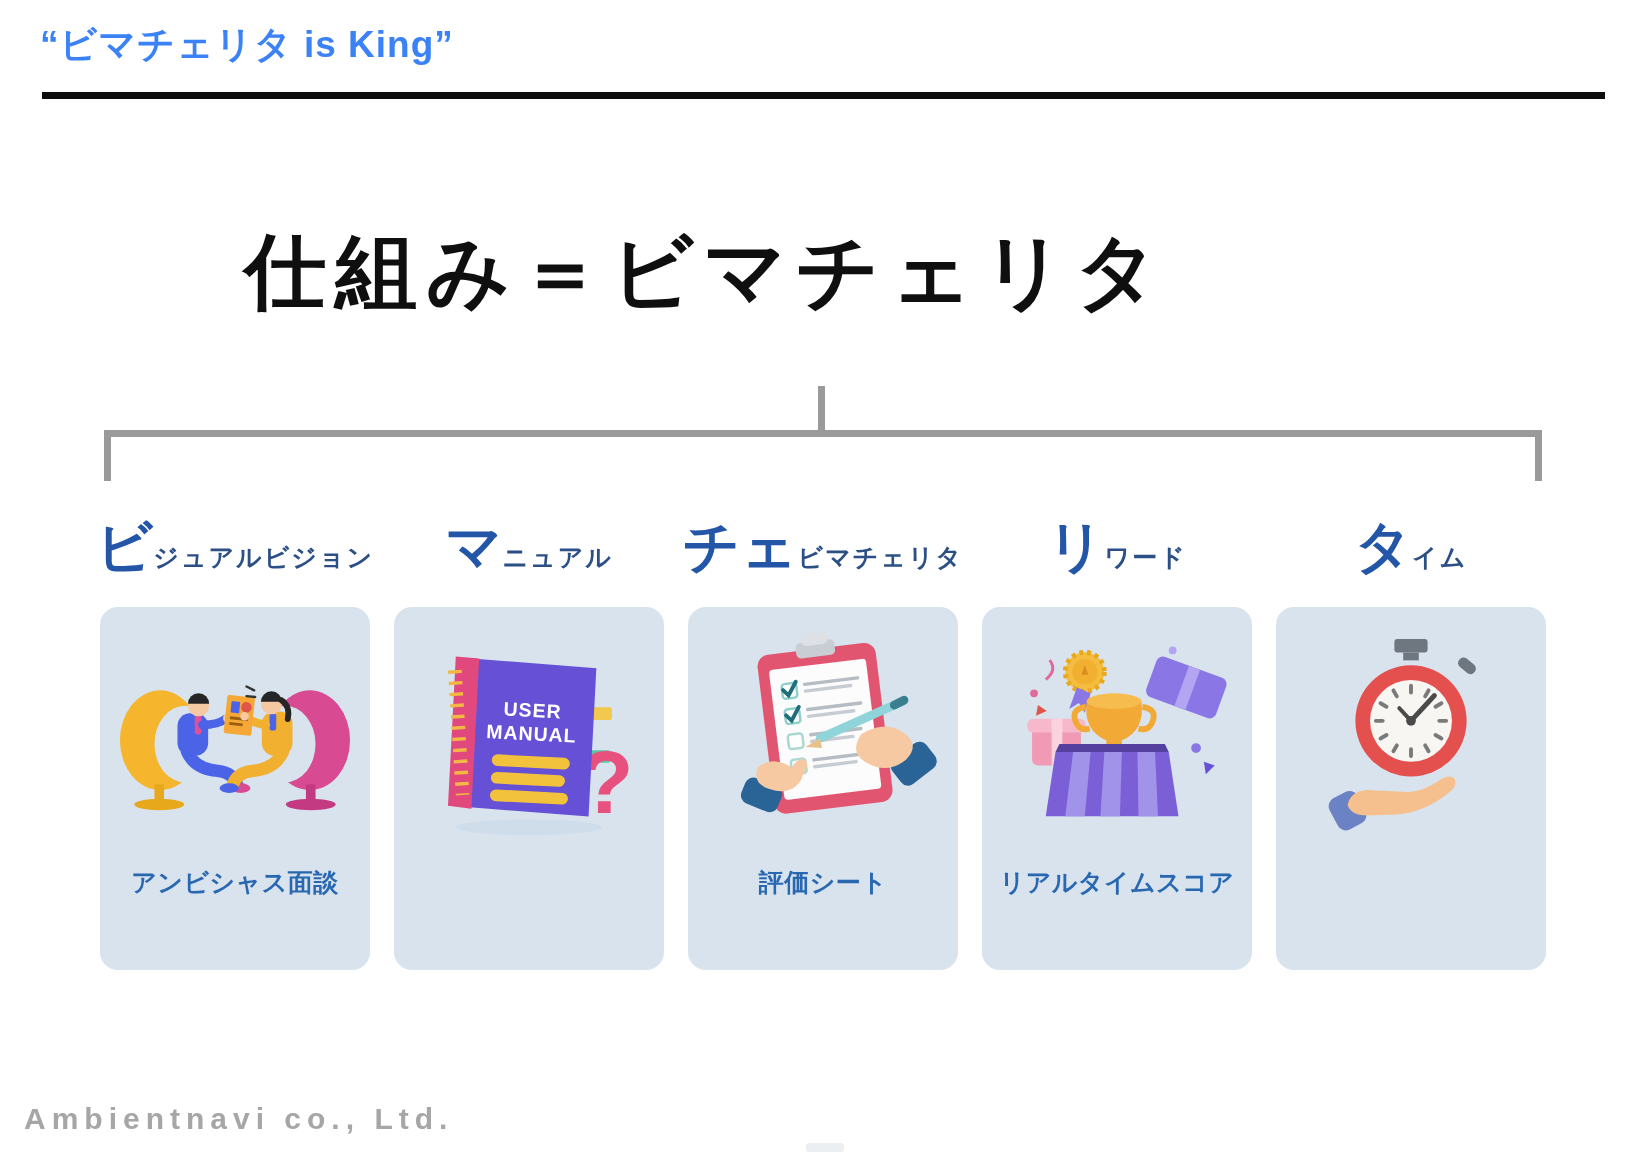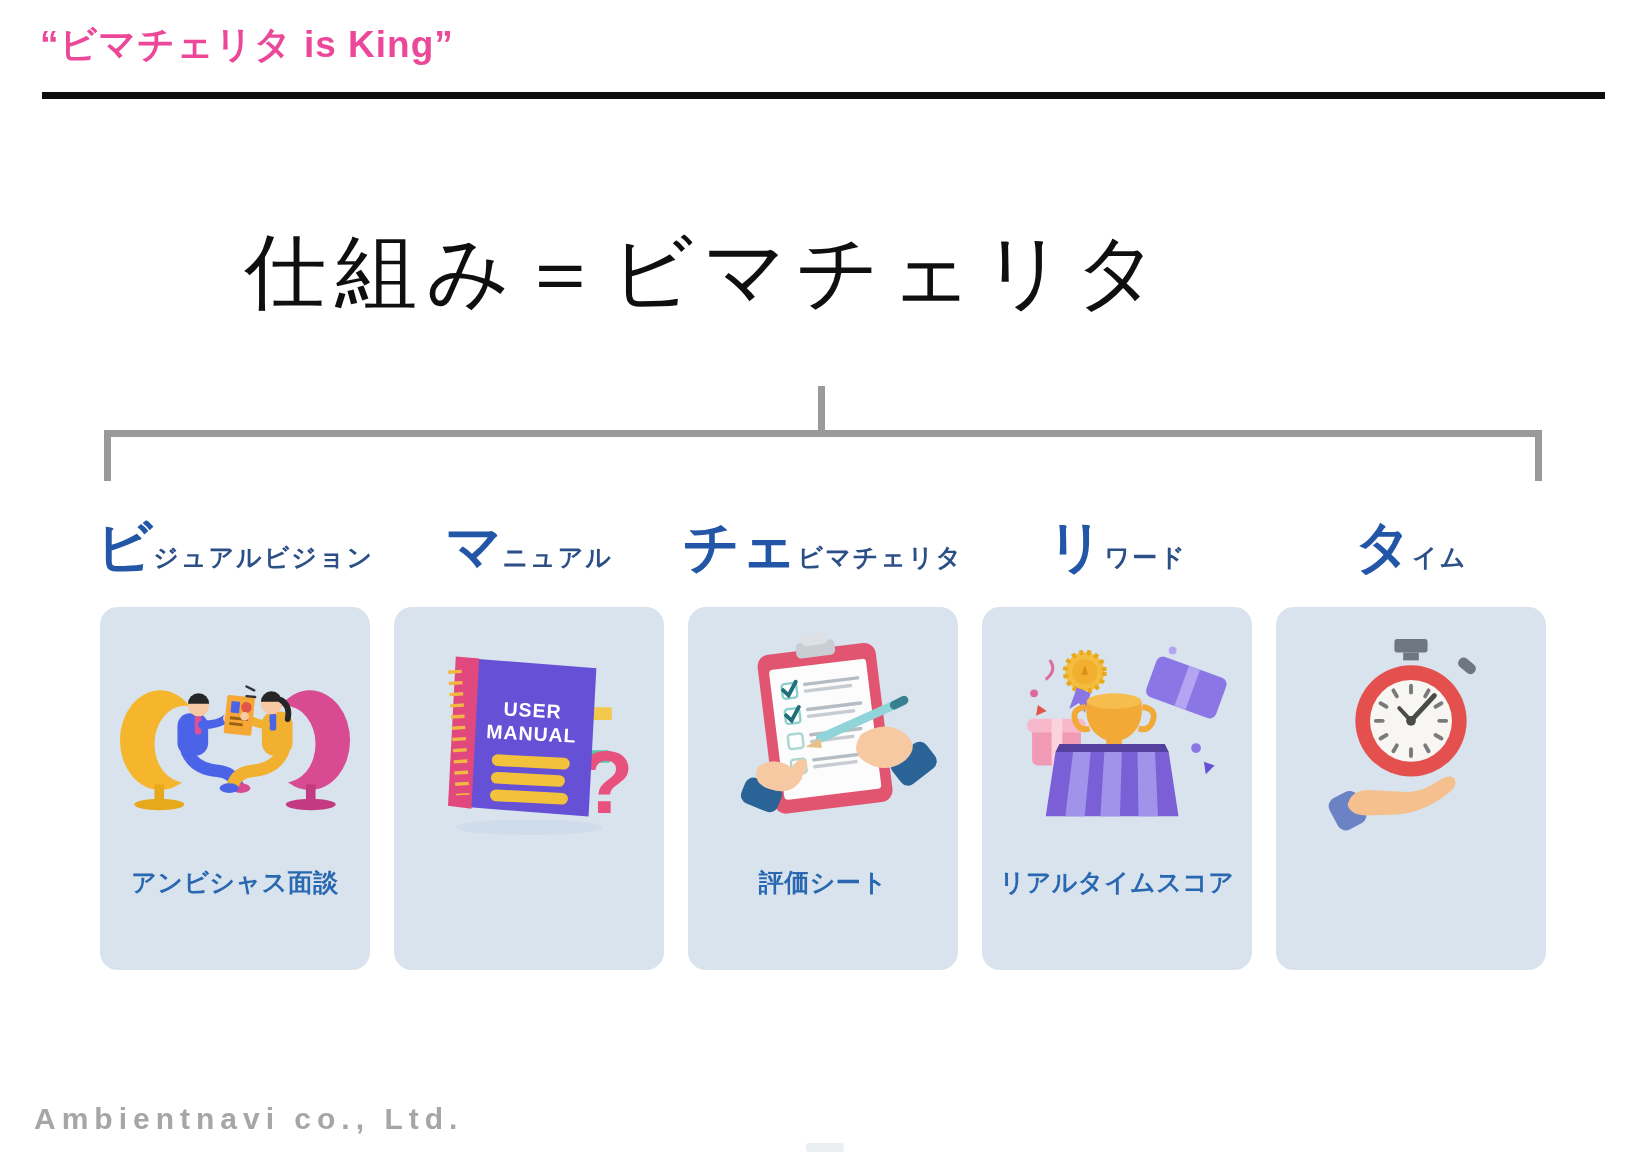--- a/index.html
+++ b/index.html
@@ -2,26 +2,26 @@
 <html><head>
 <meta charset="utf-8">
 <style>
   html,body{margin:0;padding:0;}
   body{
     width:1646px;height:1152px;position:relative;background:#ffffff;
     font-family:"Liberation Sans","DejaVu Sans",sans-serif;overflow:hidden;
   }
   .quote{
     position:absolute;left:40px;top:20px;font-size:37px;font-weight:800;
-    letter-spacing:1px;color:#ec4899;white-space:nowrap;
+    letter-spacing:1px;color:#3b82f6;white-space:nowrap;
   }
   .topline{position:absolute;left:42px;top:92px;width:1563px;height:7px;background:#0d0d0d;}
   .main-title{
     position:absolute;left:0;top:218px;width:1412px;text-align:center;
-    font-size:82px;font-weight:400;letter-spacing:9px;color:#0f0f0f;white-space:nowrap;
+    font-size:82px;font-weight:700;letter-spacing:9px;color:#0f0f0f;white-space:nowrap;
   }
   .tree{position:absolute;background:#9a9a9a;}
   .tree.stub{left:818px;top:386px;width:7px;height:47px;}
   .tree.hbar{left:104px;top:430px;width:1438px;height:7px;}
   .tree.ldrop{left:104px;top:430px;width:7px;height:51px;}
   .tree.rdrop{left:1535px;top:430px;width:7px;height:51px;}
   .columns{
     position:absolute;left:100px;top:503px;width:1446px;
     display:flex;gap:24px;
   }
@@ -35,21 +35,21 @@
   .card{
     position:relative;height:363px;background:#d8e3ee;border-radius:18px;margin-top:16px;
   }
   .card svg{position:absolute;left:50%;transform:translateX(-50%);}
   .illu-1{top:45px;} .illu-2{top:24px;} .illu-3{top:18px;} .illu-4{top:16px;} .illu-5{top:24px;}
   .caption{
     position:absolute;top:258px;left:10px;right:10px;text-align:center;
     font-size:25px;font-weight:800;color:#2968b0;line-height:34px;letter-spacing:0.5px;
   }
   .footer{
-    position:absolute;left:34px;top:1102px;font-size:30px;font-weight:700;
+    position:absolute;left:24px;top:1102px;font-size:30px;font-weight:700;
     letter-spacing:6px;color:#a6a6a6;white-space:nowrap;
   }
   .artifact{
     position:absolute;left:806px;top:1143px;width:38px;height:9px;
     background:#eceff2;border-radius:3px;
   }
 </style>
 </head>
 <body>
 

